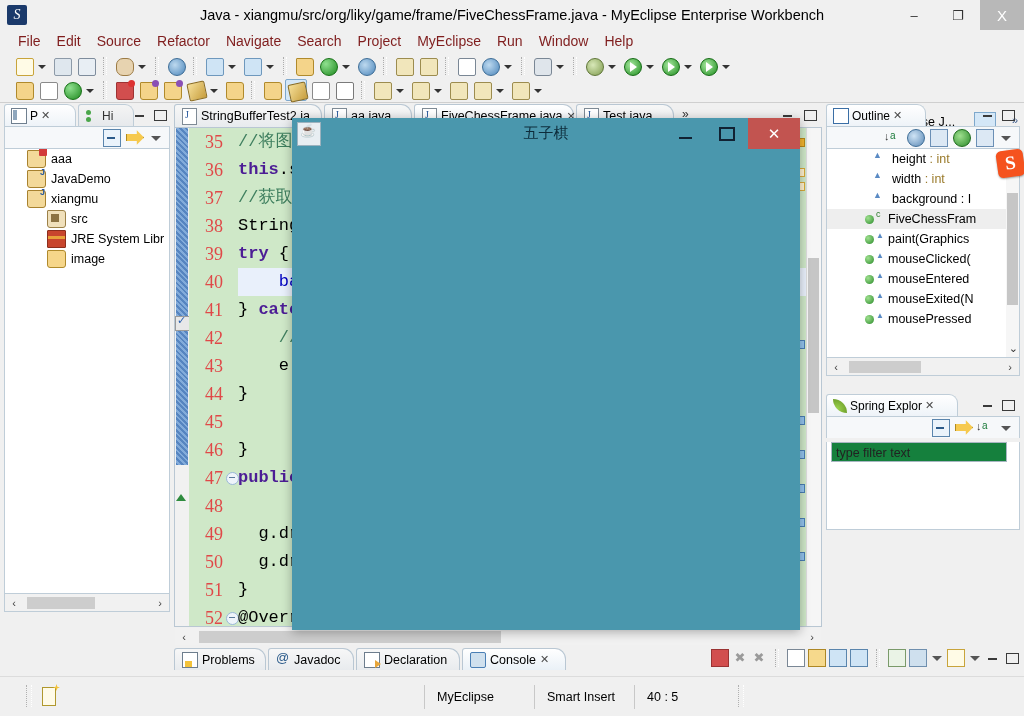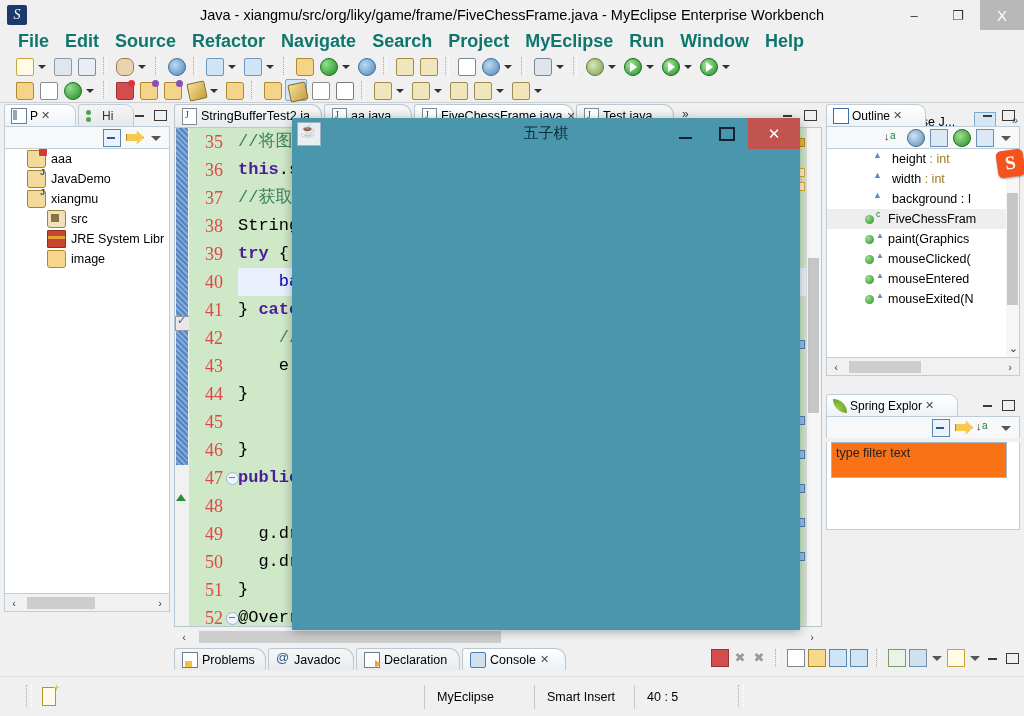--- a/index.html
+++ b/index.html
@@ -36,21 +36,21 @@
     font-size: 13px; color: #333;
   }
   .win-btn.close { background: #b8b8b8; color: #fff; font-size: 15px; }
 
   
   .menubar {
     position: absolute; left: 0; top: 30px; width: 1024px; height: 22px;
     background: #f0f0f0; display: flex; align-items: center; padding-left: 10px;
     box-sizing: border-box;
   }
-  .menu-item { padding: 2px 8px; font-size: 18px; color: #0f766e; white-space: nowrap; font-weight: bold; }
+  .menu-item { padding: 2px 8px; font-size: 14px; color: #7f1d1d; white-space: nowrap; }
 
   
   .toolbar {
     position: absolute; left: 0; top: 52px; width: 1024px; height: 50px;
     background: #f0f0f0; border-bottom: 1px solid #cfcfcf;
   }
   .tb-row { position: absolute; left: 0; height: 25px; width: 1024px; }
   .tb-row1 { top: 1px; }
   .tb-row2 { top: 25px; }
   .tb-inner { display: flex; align-items: center; height: 25px; padding-left: 12px; }
@@ -260,21 +260,21 @@
   .ico-method::before { content:""; position:absolute; left:0px; top:3px; width:9px;height:9px;
     background: radial-gradient(circle at 3px 3px,#9fe08f,#2a8a2a); border-radius:50%;}
   .ico-method::after { content:"▲"; position:absolute; left:11px; top:-1px; font-size:8px; color:#5a8ac4;}
   .ico-ctor::after { content:"c"; position:absolute; left:11px; top:-3px; font-size:9px; color:#2a7a2a;}
   .tp { color:#9a7a2a; }
   .ol-scroll-v { position:absolute; right:0; top:0; width:13px; height:100%; background:#f6f6f6; }
   .ol-vthumb { position:absolute; left:1px; top:44px; width:11px; height:112px; background:#c6c6c6; }
   .ol-down { position:absolute; right:1px; bottom:2px; font-size:11px; color:#333; }
 
   .filter-input {
-    background:#f97316; border:1px solid #a8b6c2; height:36px; line-height:20px;
+    background:#15803d; border:1px solid #a8b6c2; height:20px; line-height:20px;
     font-size:12.5px; padding-left:4px; color:#222; box-sizing:border-box;
   }
   .spring-body { background:#fff; border:1px solid #bfcdd8; border-top:none; height:88px; box-sizing:border-box; }
 
   .sogou {
     position:absolute; left:997px; top:150px; width:27px; height:27px;
     background:#f5521e; border-radius:5px; transform: rotate(-8deg);
     color:#fff; font-weight:bold; font-size:19px; text-align:center; line-height:26px;
     font-family:"Liberation Serif",serif; box-shadow:0 1px 2px rgba(0,0,0,.35);
   }
@@ -724,20 +724,24 @@
         <span>mouseClicked(</span>
       </div>
       <div class="ol-row" style="padding-left:38px">
         <span class="ol-ico ico-method"></span>
         <span>mouseEntered</span>
       </div>
       <div class="ol-row" style="padding-left:38px">
         <span class="ol-ico ico-method"></span>
         <span>mouseExited(N</span>
       </div>
+      <div class="ol-row" style="padding-left:38px">
+        <span class="ol-ico ico-method"></span>
+        <span>mousePressed</span>
+      </div>
       <div class="ol-scroll-v">
         <div class="ol-vthumb"></div>
       </div>
       <div class="ol-down">⌄</div>
     </div>
     <div class="hscroll">
       <div class="hs-arrow">‹</div>
       <div class="hs-track">
         <div class="hs-thumb" style="left:4px; width:72px;"></div>
       </div>

